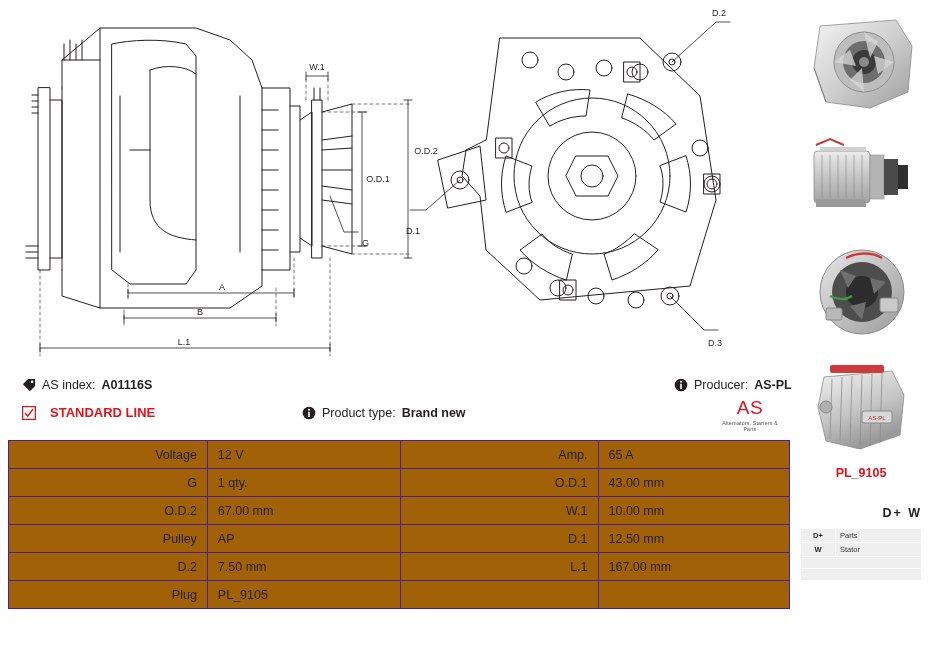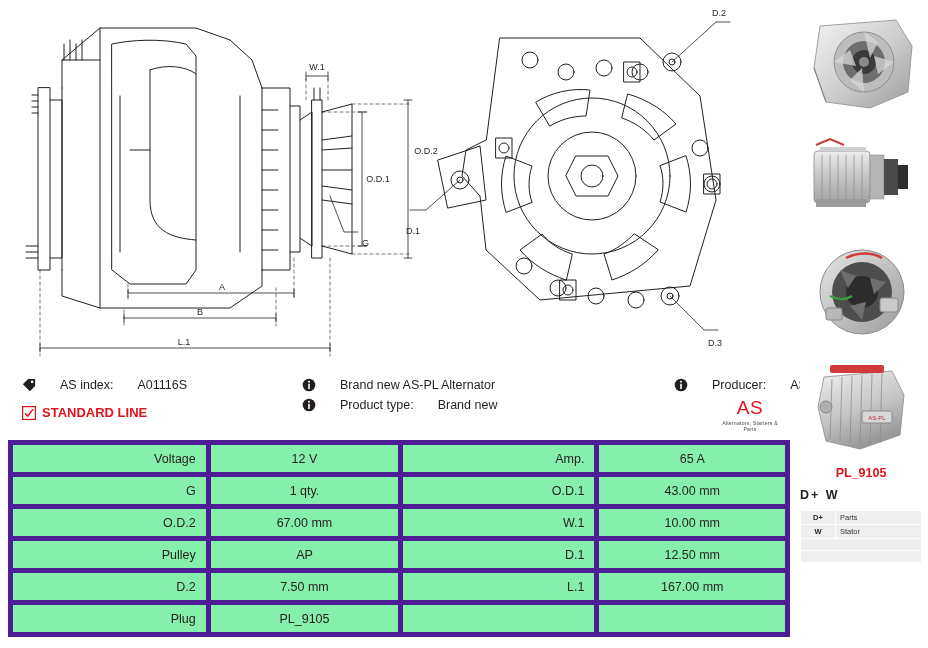--- a/index.html
+++ b/index.html
@@ -17,61 +17,61 @@
   .drawing{
     position:absolute;left:0;top:0;width:790px;height:368px;
   }
   .drawing svg{display:block;}
 
   
   .inforow{
     position:absolute;left:10px;top:372px;width:780px;height:62px;
     font-size:12.5px;
   }
-  .info-line{position:absolute;display:flex;align-items:center;gap:24px;white-space:nowrap;}
+  .info-line{position:absolute;display:flex;align-items:center;gap:6px;white-space:nowrap;}
   .info-line .lbl{color:#231f20;}
-  .info-line .val{font-weight:normal;color:#231f20;text-align:right;}
+  .info-line .val{font-weight:bold;color:#231f20;text-align:right;}
   .ix{display:inline-block;width:14px;height:14px;flex:0 0 14px;}
   .red{color:#e1121c;}
   .stdline{
-    position:absolute;left:12px;top:33px;display:flex;align-items:center;gap:6px;
+    position:absolute;left:12px;top:33px;display:flex;align-items:center;gap:14px;
     color:#e1121c;font-weight:bold;font-size:13px;
   }
 
   
   .aspl-logo{position:absolute;left:715px;top:398px;width:70px;text-align:center;}
   .aspl-logo .mark{
     font-weight:normal;font-size:19px;color:#e1121c;letter-spacing:.5px;line-height:1;
   }
   .aspl-logo .sub{font-size:5.2px;color:#4a4a4a;margin-top:3px;letter-spacing:.2px;}
 
   
   table.specs{
     position:absolute;left:8px;top:440px;width:782px;
     border-collapse:collapse;font-size:12.5px;
   }
   table.specs td{
-    height:27px;padding:0 10px;border:5px solid #4c1d95;background:#86efac;
+    height:27px;padding:0 10px;border:1px solid #4c1d95;background:#a16207;
   }
   td.k{text-align:right;width:198px;color:#231f20;}
-  td.v{text-align:center;width:190px;color:#231f20;margin-left:40px;}
+  td.v{text-align:left;width:190px;color:#231f20;margin-left:40px;}
   td.blank{background:#efefef;}
 
   
   .photos{position:absolute;left:800px;top:6px;width:122px;}
   .photo{
     width:122px;height:110px;margin-bottom:5px;position:relative;overflow:hidden;
     background:#ffffff;
   }
   .photo svg{display:block;}
   .plug-code{
     text-align:center;color:#e1121c;font-weight:bold;font-size:12.5px;margin-top:2px;
   }
   .terminals{
-    text-align:left;font-weight:bold;font-size:12.5px;margin-top:8px;letter-spacing:2px;
+    text-align:right;font-weight:bold;font-size:12.5px;margin-top:26px;letter-spacing:2px;
   }
   .termtable{
     margin-top:8px;width:122px;border-collapse:collapse;font-size:7.5px;
   }
   .termtable td{border:1px solid #ffffff;background:#efefef;height:13px;padding:0 4px;}
   .termtable td.tk{width:26px;font-weight:bold;text-align:center;}
   .termtable td.tv{color:#333;}
   .termtable tr.empty td{height:11px;background:#efefef;}
 </style>
 </head>
@@ -222,32 +222,22 @@
     <div class="stdline">
       <span class="ix">
         <svg width="14" height="14" viewBox="0 0 16 16">
             <rect x="0.7" y="0.7" width="14.6" height="14.6" fill="none" stroke="#e1121c" stroke-width="1.4"></rect>
             <path d="M3.5 8.3 L6.6 11.6 L12.6 3.6" fill="none" stroke="#e1121c" stroke-width="1.8"></path>
           </svg>
       </span>
       <span>STANDARD LINE</span>
     </div>
 
-    <div class="info-line" style="left:292px;top:6px;">
-      <span class="ix">
-        <svg width="14" height="14" viewBox="0 0 16 16">
-            <circle cx="8" cy="8" r="7.2" fill="#231f20"></circle>
-            <rect x="7.1" y="6.6" width="1.8" height="6" fill="#fff"></rect>
-            <circle cx="8" cy="4.3" r="1.1" fill="#fff"></circle>
-          </svg>
-      </span>
-      <span class="lbl">Brand new AS-PL Alternator</span>
-    </div>
-
-    <div class="info-line" style="left:292px;top:26px;">
+
+    <div class="info-line" style="left:292px;top:34px;">
       <span class="ix">
         <svg width="14" height="14" viewBox="0 0 16 16">
             <circle cx="8" cy="8" r="7.2" fill="#231f20"></circle>
             <rect x="7.1" y="6.6" width="1.8" height="6" fill="#fff"></rect>
             <circle cx="8" cy="4.3" r="1.1" fill="#fff"></circle>
           </svg>
       </span>
       <span class="lbl">Product type:</span>
       <span class="val">Brand new</span>
     </div>

